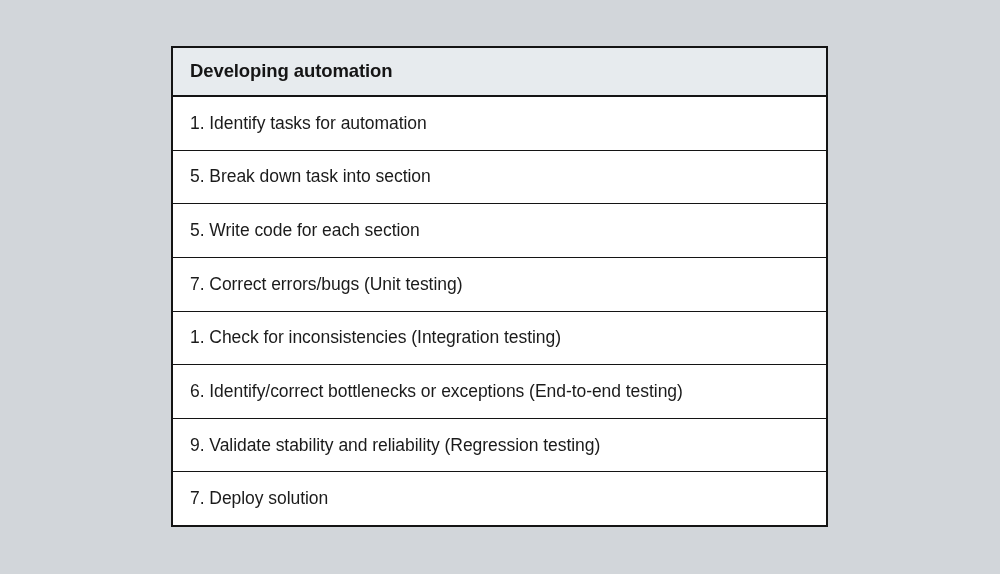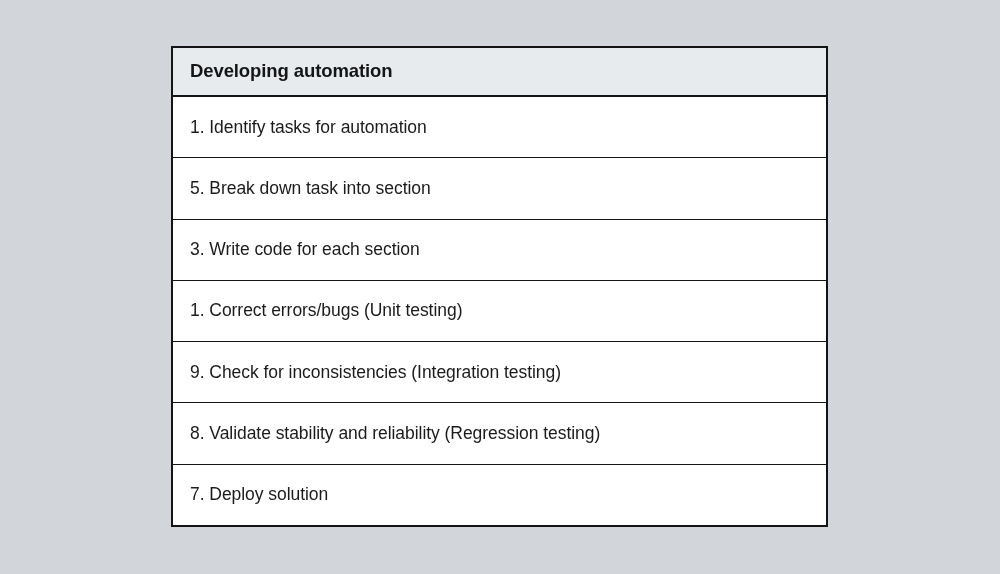--- a/index.html
+++ b/index.html
@@ -97,35 +97,38 @@
 
       <div class="table-row">
         <span class="row-text">1. Identify tasks for automation</span>
       </div>
 
       <div class="table-row">
         <span class="row-text">5. Break down task into section</span>
       </div>
 
       <div class="table-row">
-        <span class="row-text">3. Write code for each section</span>
+        <span class="row-text">5. Write code for each section</span>
       </div>
 
       <div class="table-row">
-        <span class="row-text">1. Correct errors/bugs (Unit testing)</span>
+        <span class="row-text">7. Correct errors/bugs (Unit testing)</span>
       </div>
 
       <div class="table-row">
-        <span class="row-text">9. Check for inconsistencies (Integration testing)</span>
+        <span class="row-text">1. Check for inconsistencies (Integration testing)</span>
+      </div>
+
+      <div class="table-row">
+        <span class="row-text">6. Identify/correct bottlenecks or exceptions (End-to-end testing)</span>
       </div>
 
 
-
       <div class="table-row">
-        <span class="row-text">8. Validate stability and reliability (Regression testing)</span>
+        <span class="row-text">9. Validate stability and reliability (Regression testing)</span>
       </div>
 
       <div class="table-row">
         <span class="row-text">7. Deploy solution</span>
       </div>
 
     </div>
   </div>
 </div>
 

